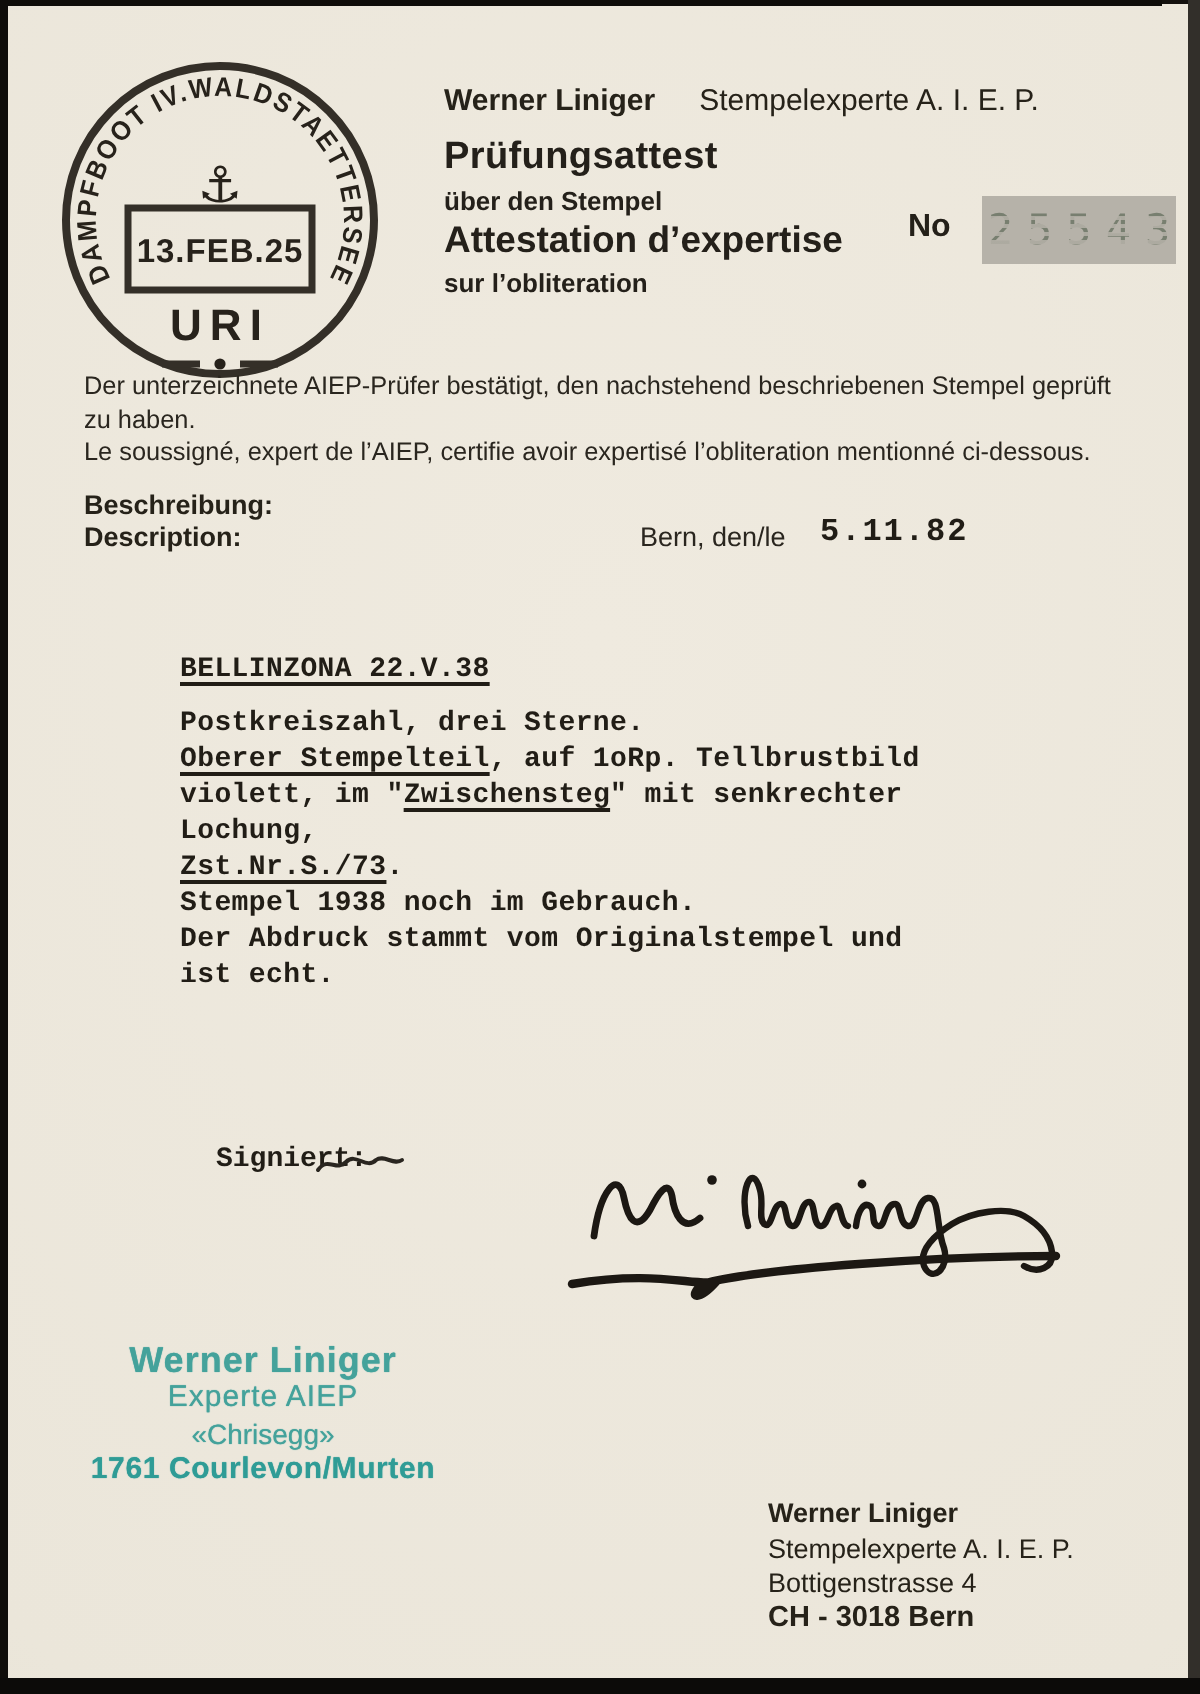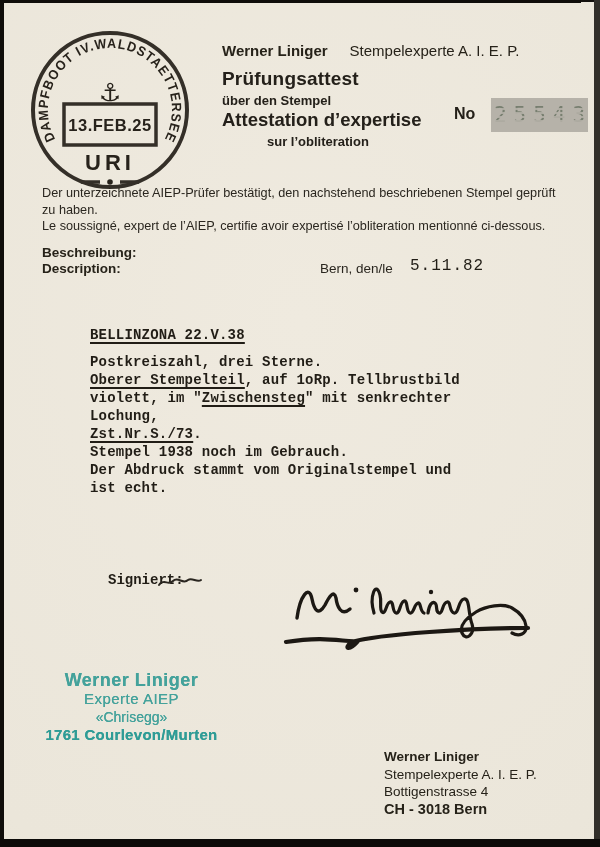--- a/index.html
+++ b/index.html
@@ -16,21 +16,21 @@
   }
   .abs { position:absolute; }
 
   
   .hline1 { left:218px; top:40px; color:#262219; font-size:15px; white-space:nowrap; }
   .hname { font-weight:bold; }
   .htitle { margin-left:22px; font-weight:500; }
   .title-de { left:218px; top:66px; font-size:19px; font-weight:bold; color:#24201a; letter-spacing:.2px; }
   .sub-de   { left:218px; top:91px; font-size:13px; font-weight:bold; color:#24201a; }
   .title-fr { left:218px; top:107px; font-size:18.5px; font-weight:bold; color:#24201a; }
-  .sub-fr   { left:218px; top:132px; font-size:13px; font-weight:bold; color:#24201a;margin-left:45px; }
+  .sub-fr   { left:218px; top:132px; font-size:13px; font-weight:bold; color:#24201a; }
   .no-label { left:450px; top:103px; font-size:16px; font-weight:bold; color:#242019; }
   .no-box {
     left:487px; top:96px; width:97px; height:34px;
     background:#b6b2a9; overflow:hidden;
     display:flex; align-items:center; justify-content:center;
   }
   .no-digits {
     font-family:"DejaVu Sans Mono","Liberation Mono",monospace;
     font-size:21px; letter-spacing:7px; color:#787f70; padding-left:7px;
     white-space:nowrap;
@@ -42,21 +42,21 @@
   }
 
   
   .statement { left:38px; top:183px; width:545px; font-size:12.7px; line-height:16.5px; color:#2a261f; }
 
   
   .label-de { left:38px; top:243px; font-size:13.5px; font-weight:bold; color:#262219; }
   .label-fr { left:38px; top:259px; font-size:13.5px; font-weight:bold; color:#262219; }
   .place    { left:316px; top:259px; font-size:13.5px; color:#2a261f; }
   .date     { left:406px; top:255px; font-family:"Liberation Mono","DejaVu Sans Mono",monospace;
-              font-size:16px; font-weight:normal; color:#211d16; letter-spacing:1px; }
+              font-size:16px; font-weight:bold; color:#211d16; letter-spacing:1px; }
 
   
   .desc { left:58px; top:324px; font-family:"Liberation Mono","DejaVu Sans Mono",monospace;
           font-size:14px; font-weight:bold; color:#211d16; letter-spacing:.2px; }
   .tw-line { line-height:18px; white-space:nowrap;padding-left:28px; }
   .tw-heading { margin-bottom:9px; }
   .u { text-decoration:underline; text-decoration-thickness:1.5px; text-underline-offset:3px; }
 
   
   .signiert { left:64px; top:570px; font-family:"Liberation Mono","DejaVu Sans Mono",monospace;

